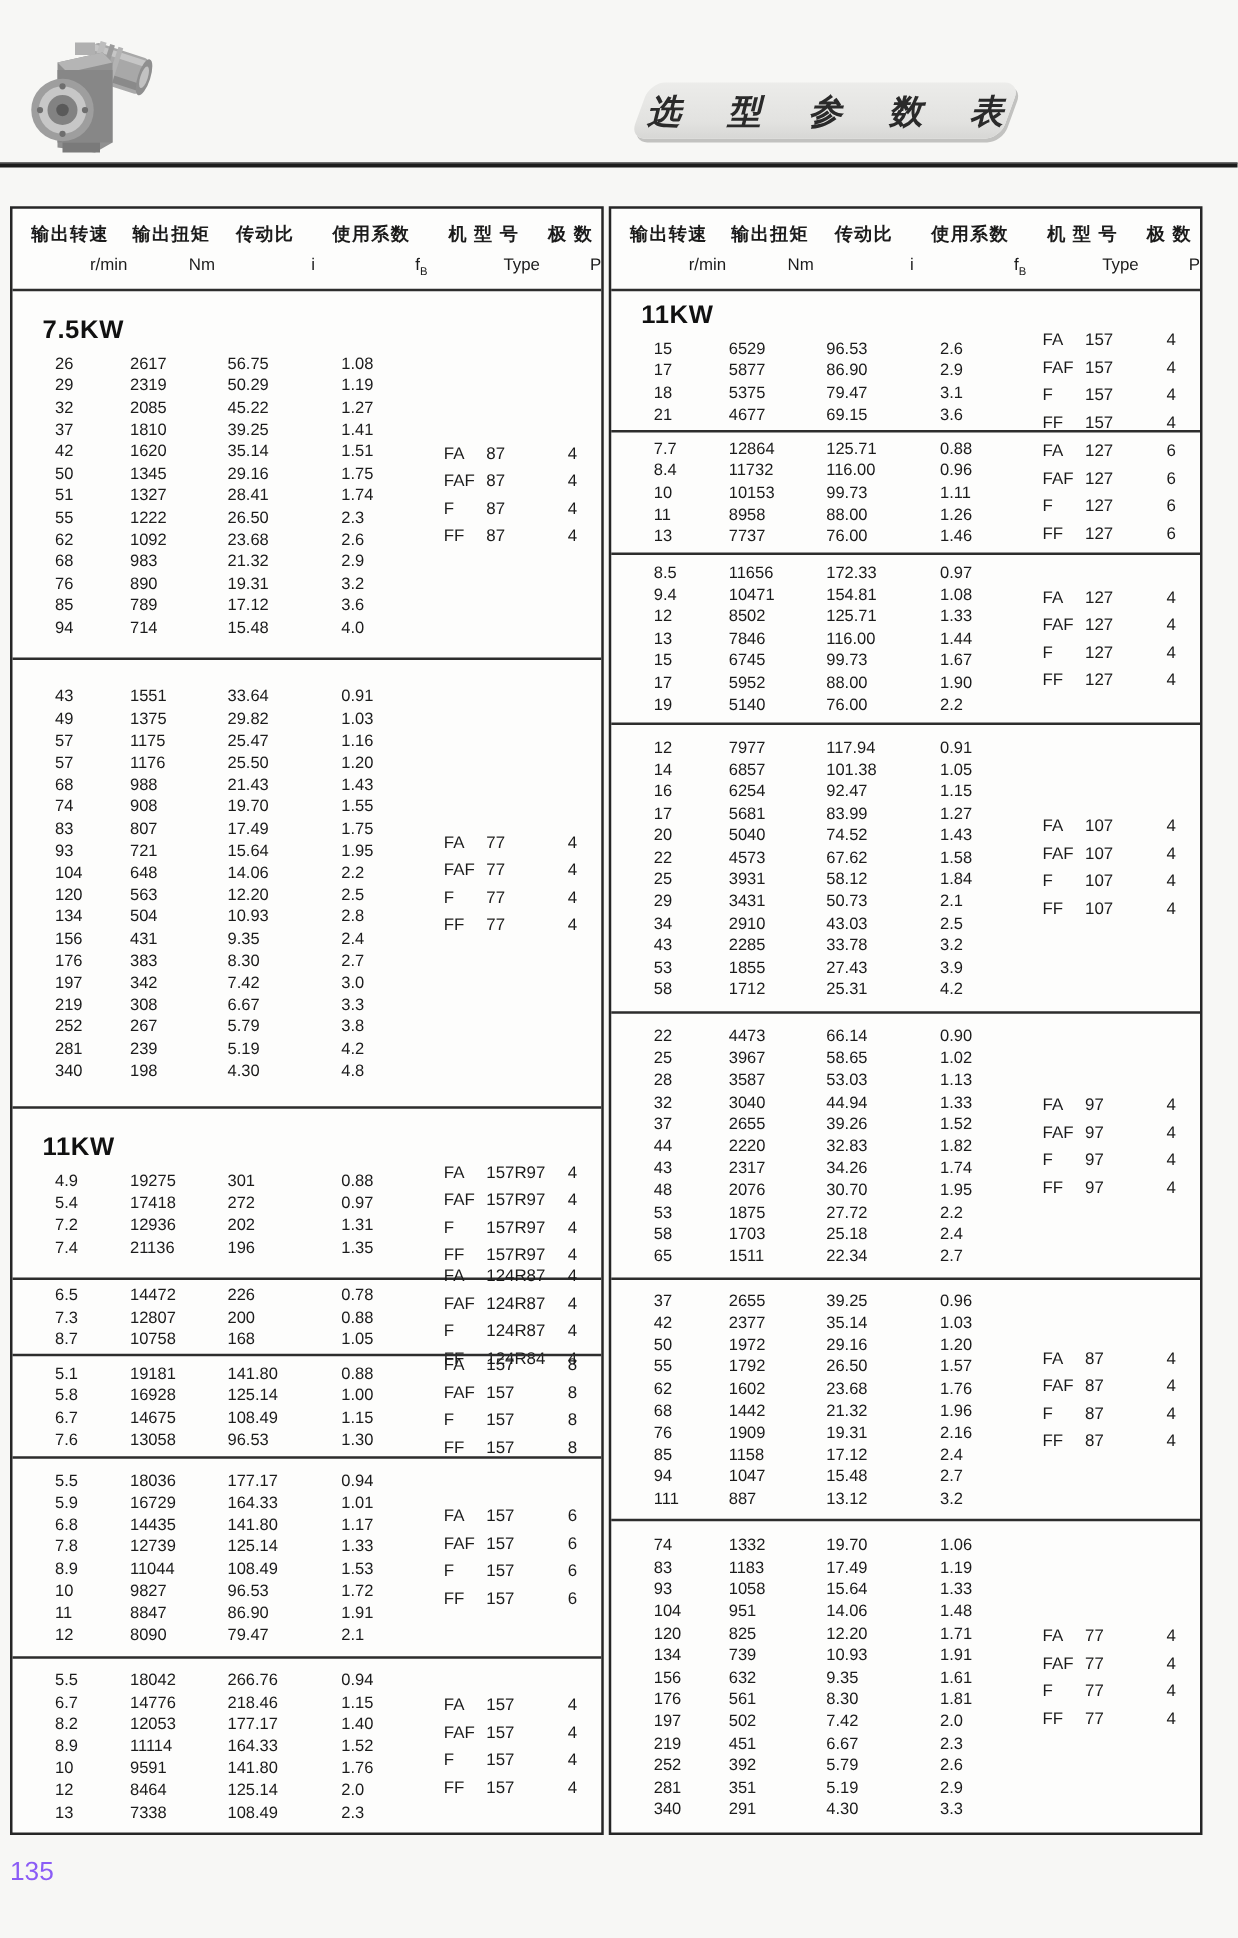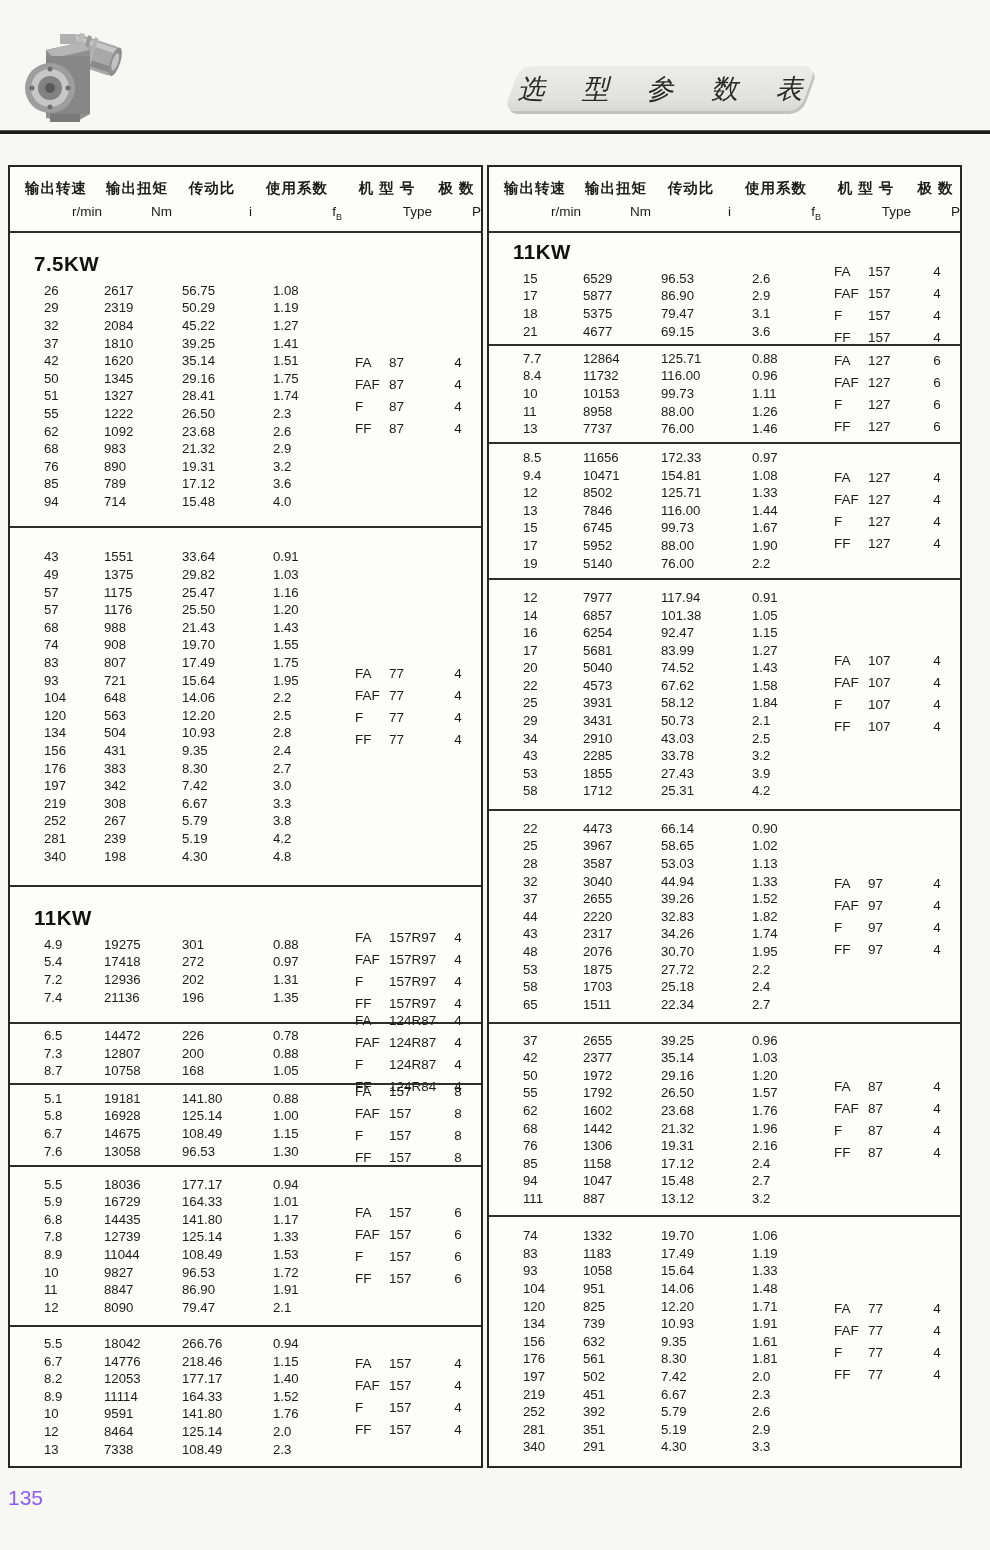--- a/index.html
+++ b/index.html
@@ -21,21 +21,21 @@
   .banner-bg {
     position:absolute; inset:0;
     background:linear-gradient(180deg,#ececea 0%,#e2e2e0 70%,#d7d7d5 100%);
     transform:skewX(-20deg);
     border-radius:12px;
     box-shadow:3px 3px 0 #c2c2c0;
   }
   .banner-text {
     position:absolute; inset:0;
     display:flex; align-items:center; justify-content:center;
-    font-size:27px; font-weight:400; font-style:italic;
+    font-size:27px; font-weight:700; font-style:italic;
     letter-spacing:15px; padding-left:15px;
     color:#2a2a2a; white-space:nowrap;
   }
 
   .top-rule {
     position:absolute; left:0; top:130px; width:990px; height:4px;
     background:#1c1c1c;
     border-top:1px solid #555;
   }
 
@@ -172,21 +172,21 @@
             <span class="cell c3">1.08</span>
           </div>
           <div class="data-row">
             <span class="cell c0">29</span>
             <span class="cell c1">2319</span>
             <span class="cell c2">50.29</span>
             <span class="cell c3">1.19</span>
           </div>
           <div class="data-row">
             <span class="cell c0">32</span>
-            <span class="cell c1">2084</span>
+            <span class="cell c1">2085</span>
             <span class="cell c2">45.22</span>
             <span class="cell c3">1.27</span>
           </div>
           <div class="data-row">
             <span class="cell c0">37</span>
             <span class="cell c1">1810</span>
             <span class="cell c2">39.25</span>
             <span class="cell c3">1.41</span>
           </div>
           <div class="data-row">
@@ -1107,21 +1107,21 @@
             <span class="cell c3">1.76</span>
           </div>
           <div class="data-row">
             <span class="cell c0">68</span>
             <span class="cell c1">1442</span>
             <span class="cell c2">21.32</span>
             <span class="cell c3">1.96</span>
           </div>
           <div class="data-row">
             <span class="cell c0">76</span>
-            <span class="cell c1">1306</span>
+            <span class="cell c1">1909</span>
             <span class="cell c2">19.31</span>
             <span class="cell c3">2.16</span>
           </div>
           <div class="data-row">
             <span class="cell c0">85</span>
             <span class="cell c1">1158</span>
             <span class="cell c2">17.12</span>
             <span class="cell c3">2.4</span>
           </div>
           <div class="data-row">

